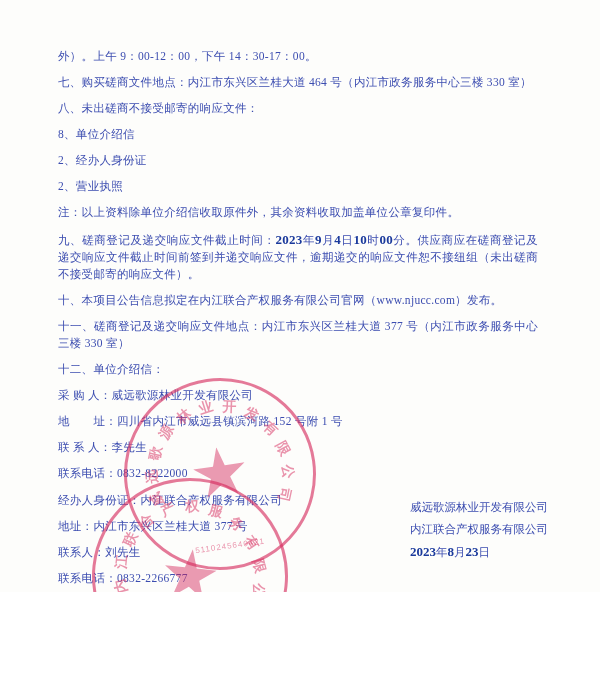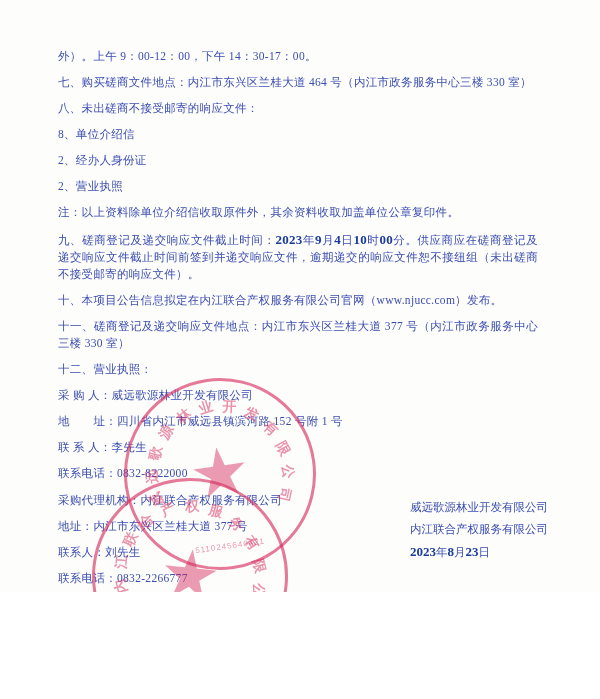--- a/index.html
+++ b/index.html
@@ -139,28 +139,28 @@
     <p class="para">2、经办人身份证</p>
     <p class="para">2、营业执照</p>
     <p class="para">注：以上资料除单位介绍信收取原件外，其余资料收取加盖单位公章复印件。</p>
 
     <p class="para">
       <span>九、磋商登记及递交响应文件截止时间：</span><span class="hand">2023</span><span>年</span><span class="hand">9</span><span>月</span><span class="hand">4</span><span>日</span><span class="hand">10</span><span>时</span><span class="hand">00</span><span>分。供应商应在磋商登记及递交响应文件截止时间前签到并递交响应文件，逾期递交的响应文件恕不接纽组（未出磋商不接受邮寄的响应文件）。</span>
     </p>
 
     <p class="para">十、本项目公告信息拟定在内江联合产权服务有限公司官网（www.njucc.com）发布。</p>
     <p class="para">十一、磋商登记及递交响应文件地点：内江市东兴区兰桂大道 377 号（内江市政务服务中心三楼 330 室）</p>
-    <p class="para">十二、营业执照：</p>
+    <p class="para">十二、单位介绍信：</p>
 
     <div class="contact-block">
       <p class="contact-row"><span>采 购 人：</span><span>威远歌源林业开发有限公司</span></p>
       <p class="contact-row"><span>地　　址：</span><span>四川省内江市威远县镇滨河路 152 号附 1 号</span></p>
       <p class="contact-row"><span>联 系 人：</span><span>李先生</span></p>
       <p class="contact-row"><span>联系电话：</span><span>0832-8222000</span></p>
-      <p class="contact-row"><span>采购代理机构：</span><span>内江联合产权服务有限公司</span></p>
+      <p class="contact-row"><span>经办人身份证：</span><span>内江联合产权服务有限公司</span></p>
       <p class="contact-row"><span>地址：</span><span>内江市东兴区兰桂大道 377 号</span></p>
       <p class="contact-row"><span>联系人：</span><span>刘先生</span></p>
       <p class="contact-row"><span>联系电话：</span><span>0832-2266777</span></p>
     </div>
 
   </div>
 
   <div class="signature">
     <div>威远歌源林业开发有限公司</div>
     <div>内江联合产权服务有限公司</div>

